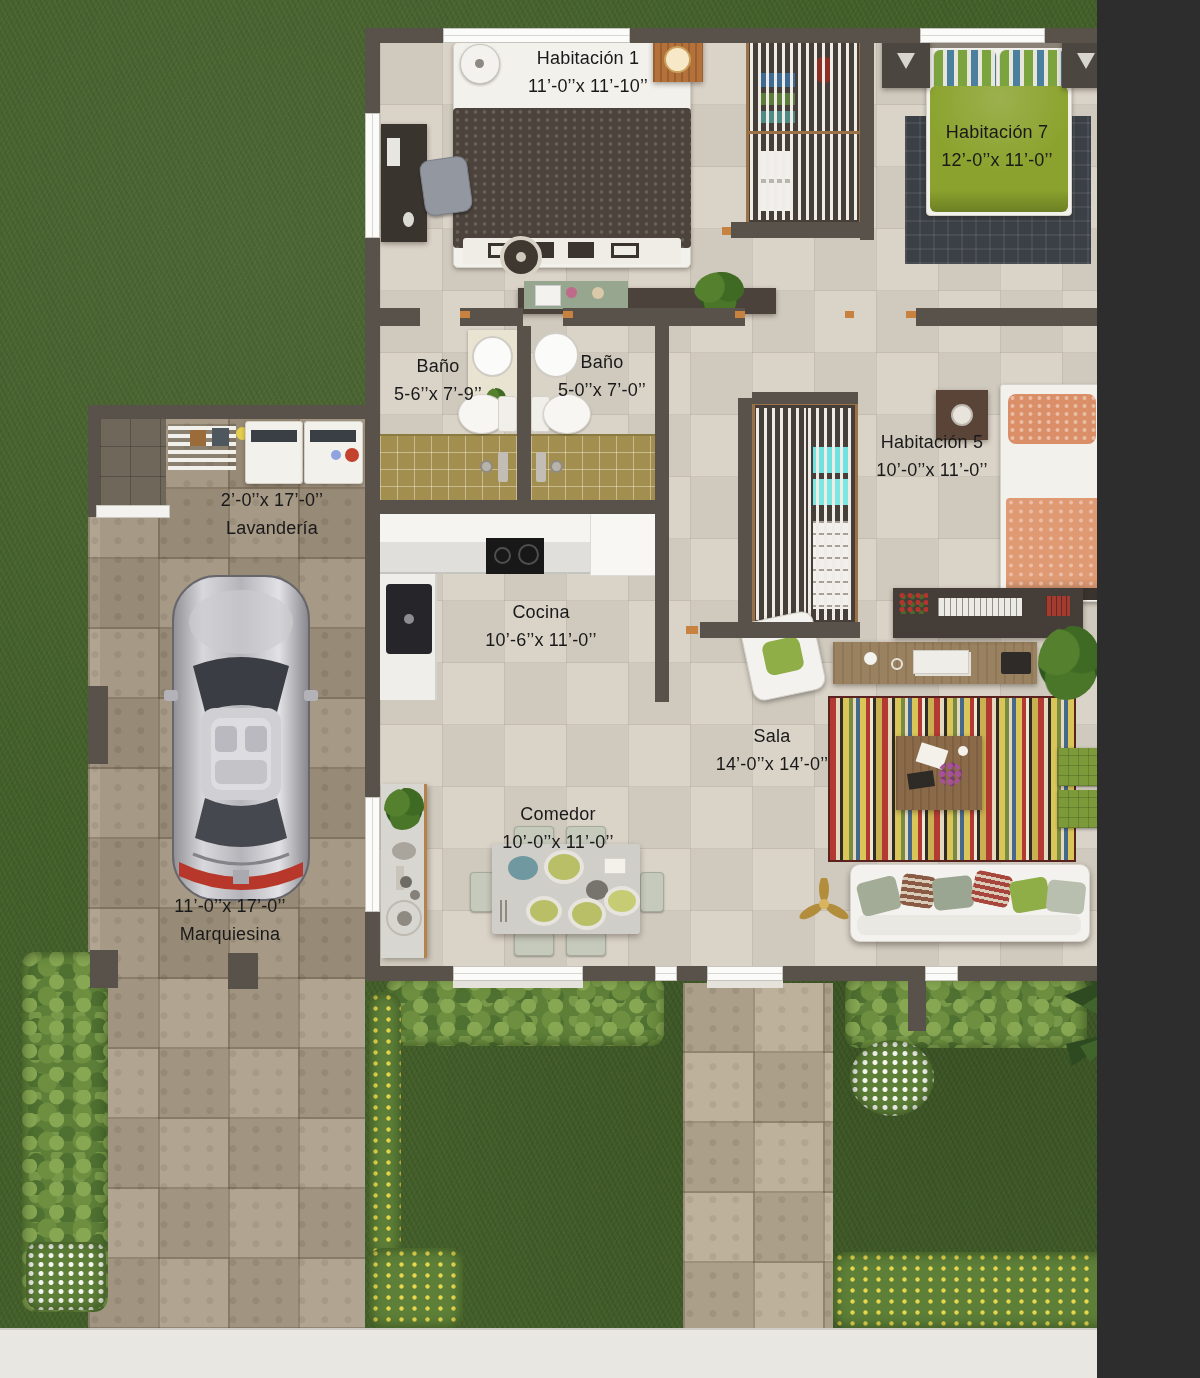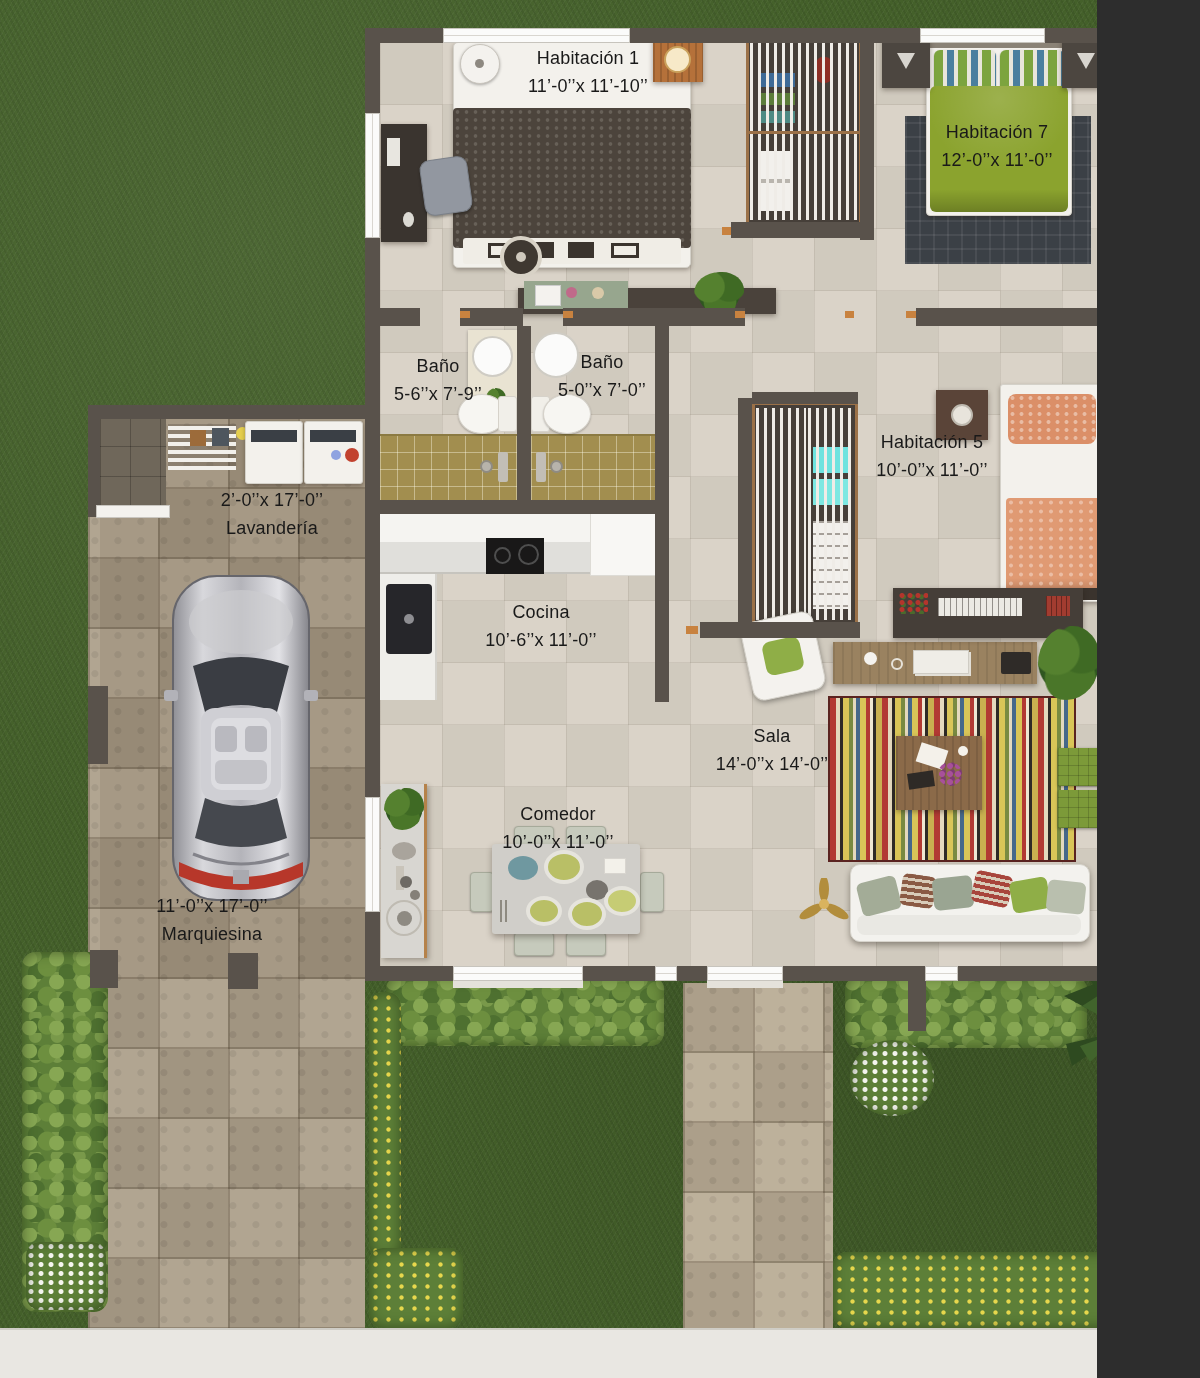--- a/index.html
+++ b/index.html
@@ -413,18 +413,18 @@
     <div>10’-6’’x 11’-0’’</div>
   </div>
   <div class="rlabel" style="left:558px;top:756px;margin-top:44px;">
     <div>Comedor</div>
     <div>10’-0’’x 11’-0’’</div>
   </div>
   <div class="rlabel" style="left:772px;top:722px;">
     <div>Sala</div>
     <div>14’-0’’x 14’-0’’</div>
   </div>
-  <div class="rlabel" style="left:212px;top:892px;">
+  <div class="rlabel" style="left:230px;top:892px;">
     <div>11’-0’’x 17’-0’’</div>
     <div>Marquiesina</div>
   </div>
 
 </div>
 
 </body></html>

